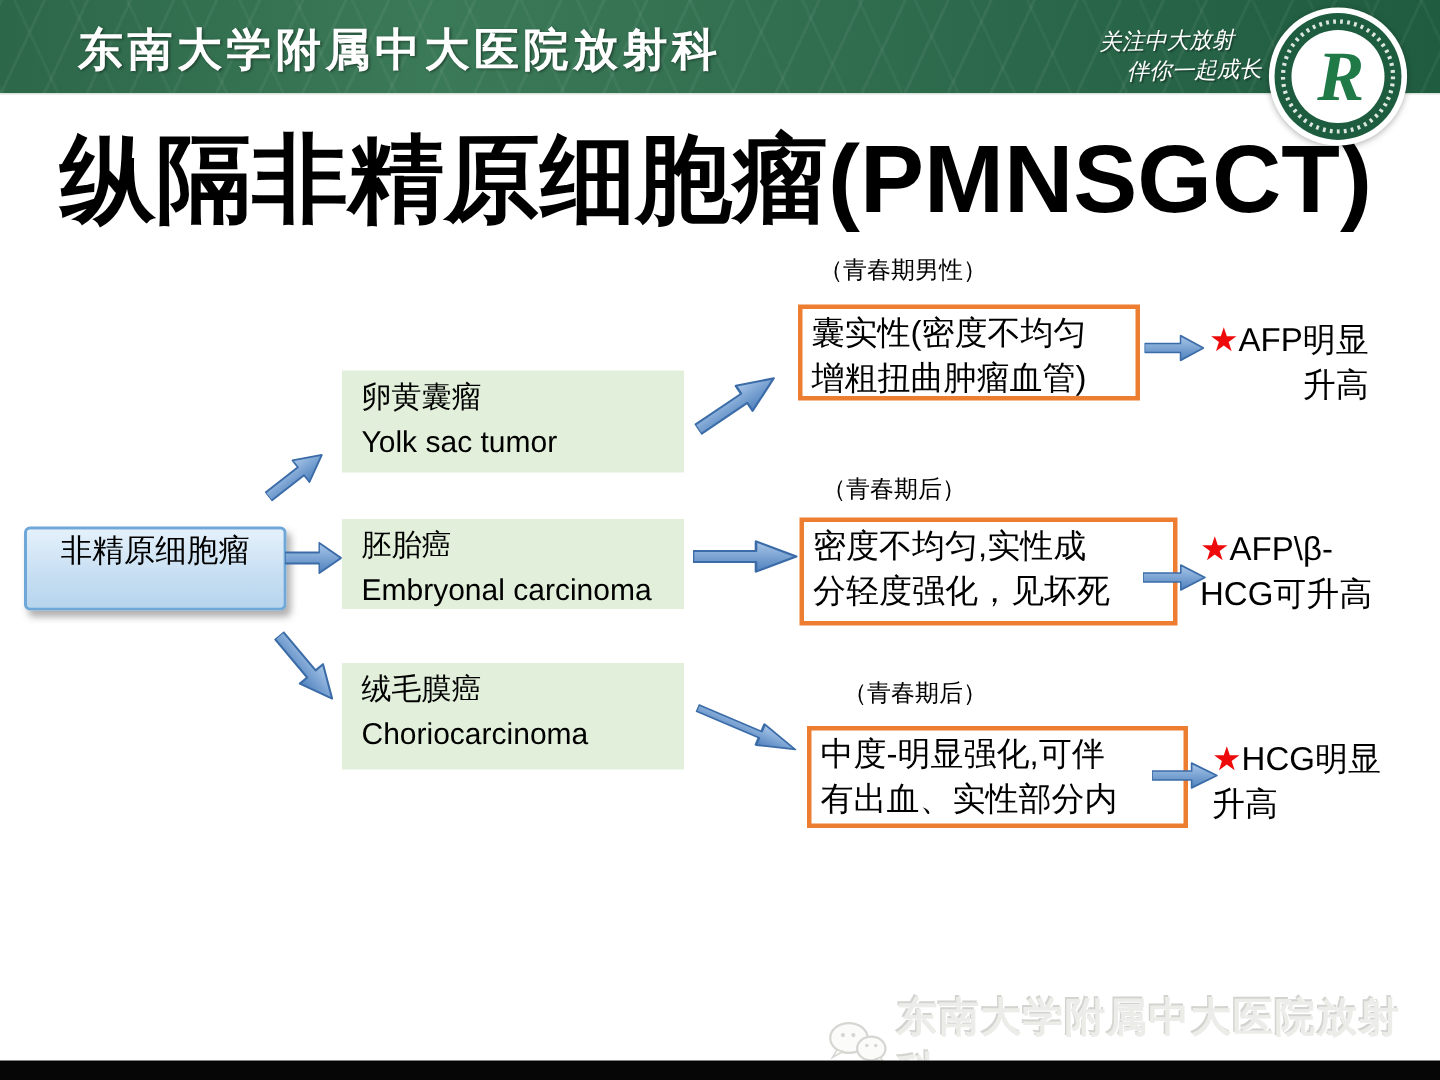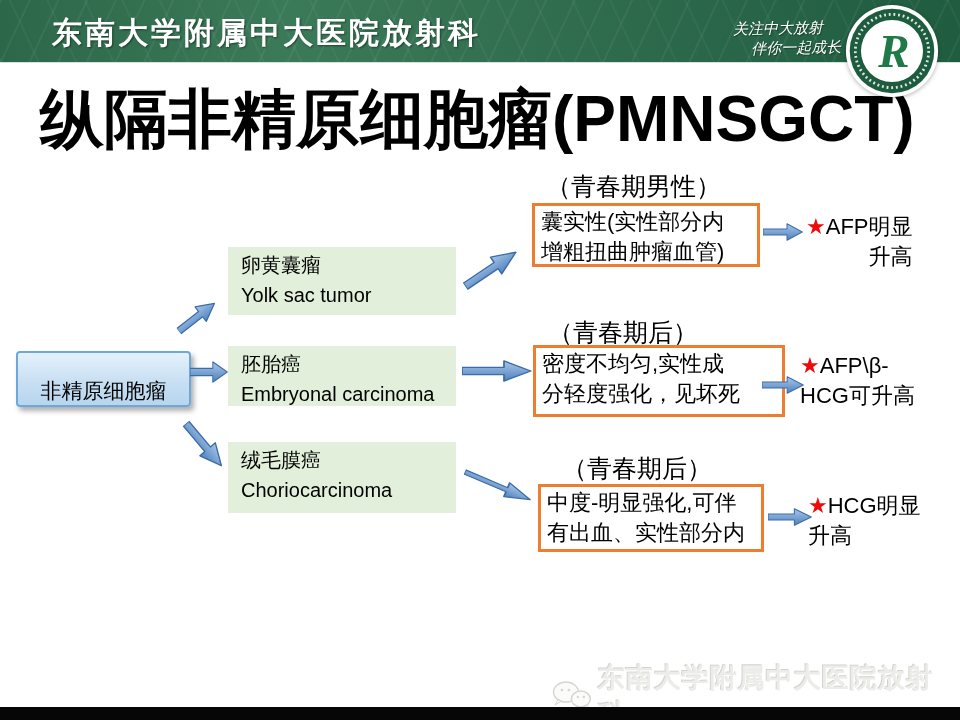--- a/index.html
+++ b/index.html
@@ -25,35 +25,35 @@
     filter:drop-shadow(0 1px 2px rgba(0,0,0,.3));}
 
   
   .slide-title{position:absolute;left:40px;top:76px;font-size:64px;font-weight:bold;color:#000;
     letter-spacing:0px;white-space:nowrap;}
 
   
   .root-box{position:absolute;left:16px;top:351px;width:171px;height:52px;
     background:linear-gradient(180deg,#e4f1fb 0%,#c6def2 60%,#b7d5ee 100%);
     border:2px solid #6fa7d8;border-radius:4px;box-shadow:3px 4px 5px rgba(80,80,80,.45);
-    display:flex;align-items:flex-end;justify-content:center;font-size:21px;color:#000;}
+    display:flex;align-items:flex-start;justify-content:center;font-size:21px;color:#000;}
   .tumor-box{position:absolute;left:228px;width:228px;background:#e2efda;color:#000;
     font-size:20px;line-height:30px;padding:3px 0 0 13px;box-sizing:border-box;}
   .tumor-1{top:247px;height:68px;}
   .tumor-2{top:346px;height:60px;}
   .tumor-3{top:442px;height:71px;}
-  .stage-label{position:absolute;font-size:25px;color:#000;white-space:nowrap;}
+  .stage-label{position:absolute;font-size:16px;color:#000;white-space:nowrap;}
   .stage-1{left:546px;top:170px;}
   .stage-2{left:548px;top:316px;}
   .stage-3{left:562px;top:452px;}
   .imaging-box{position:absolute;background:#ffffff;border:3px solid #ed7d31;color:#000;
     font-size:22px;line-height:30px;padding:1px 6px;box-sizing:border-box;white-space:nowrap;}
   .imaging-1{left:532px;top:203px;width:228px;height:64px;}
   .imaging-2{left:533px;top:345px;width:252px;height:72px;}
-  .imaging-3{left:538px;top:484px;width:226px;height:68px;}
+  .imaging-3{left:538px;top:484px;width:254px;height:68px;}
   .marker{position:absolute;font-size:22px;line-height:30px;color:#000;white-space:nowrap;}
   .marker-1{left:806px;top:212px;text-align:right;}
   .marker-2{left:800px;top:351px;}
   .marker-3{left:808px;top:491px;}
   .star{color:#ee0a0a;}
 
   
   .arrow{position:absolute;}
   .a1{left:174px;top:307px;width:46px;height:20px;transform:rotate(-38deg);}
   .a2{left:190px;top:361px;width:38px;height:22px;}
@@ -105,21 +105,21 @@
   <div class="root-box">
     <span>非精原细胞瘤</span>
   </div>
 
   <div class="tumor-box tumor-1">
     <div>卵黄囊瘤</div>
     <div>Yolk sac tumor</div>
   </div>
   <div class="stage-label stage-1">（青春期男性）</div>
   <div class="imaging-box imaging-1">
-    <div>囊实性(实性部分内</div>
+    <div>囊实性(密度不均匀</div>
     <div>增粗扭曲肿瘤血管)</div>
   </div>
   <div class="marker marker-1">
     <div><span class="star">★</span><span>AFP明显</span></div>
     <div>升高</div>
   </div>
 
   <div class="tumor-box tumor-2">
     <div>胚胎癌</div>
     <div>Embryonal carcinoma</div>

